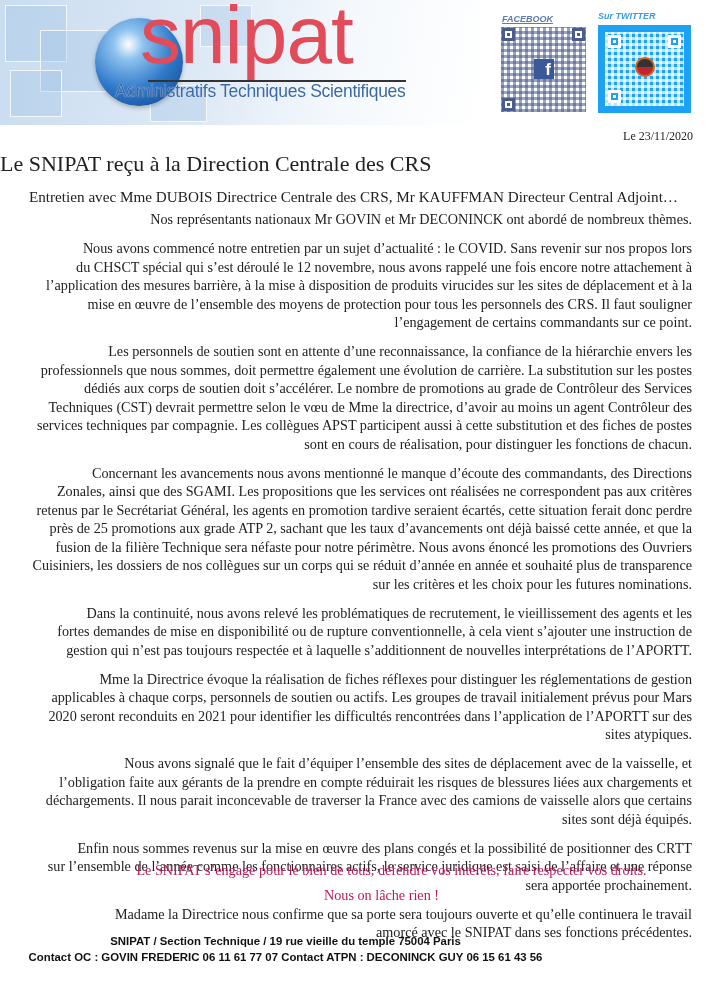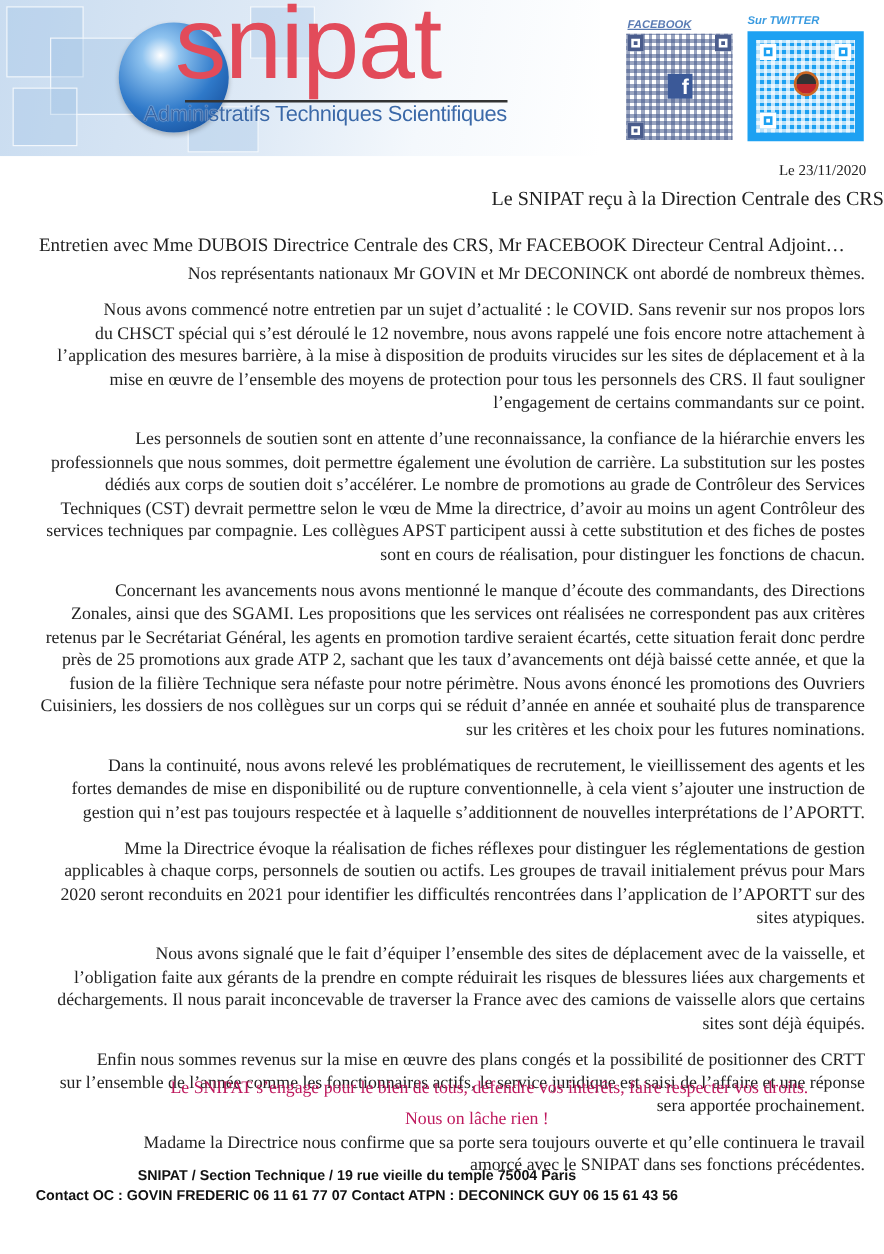--- a/index.html
+++ b/index.html
@@ -28,21 +28,21 @@
       repeating-linear-gradient(90deg, rgba(255,255,255,0.7) 0 3px, transparent 3px 6px); }
   .finder { position: absolute; width: 13px; height: 13px; border: 3px solid #4a5c8c; background: #fff; box-sizing: border-box; }
   .finder::after { content: ""; position: absolute; left: 2px; top: 2px; width: 3px; height: 3px; background: #4a5c8c; }
   .finder.w { border-color: #fff; background: #1da1f2; }
   .finder.w::after { background: #fff; }
   .fb-icon { position: absolute; left: 33px; top: 32px; width: 20px; height: 20px; background: #3b5998; color: #fff;
     font-family: "Liberation Sans", sans-serif; font-weight: bold; font-size: 17px; line-height: 22px; text-align: right; padding-right: 3px; box-sizing: border-box; }
   .tw-badge { position: absolute; left: 37px; top: 32px; width: 20px; height: 20px; border-radius: 50%;
     background: linear-gradient(180deg, #333 50%, #c0262d 50%); border: 2px solid #c62; box-sizing: border-box; }
   .date { position: absolute; right: 14px; top: 129px; font-size: 12px; color: #222; }
-  .title { position: absolute; left: 0; width: 707px; top: 151px; text-align: right; font-size: 16px; color: #222; }
+  .title { position: absolute; left: 0; width: 707px; top: 151px; text-align: left; font-size: 22px; color: #222; }
   .subtitle { position: absolute; left: 0; width: 707px; top: 188px; text-align: center; font-size: 15.2px; color: #222; }
   .body { position: absolute; left: 27px; top: 210px; width: 665px; font-size: 14.2px; line-height: 18.5px; }
   .body p { margin: 0 0 10.5px 0; text-indent: 48px; text-align: right; }
   .slogan { color: #be185d; text-align: center; margin: 0; padding-left: 38px; }
   .slogan1 { position: absolute; top: 862px; left: 0; width: 707px; font-size: 14.2px; }
   .slogan2 { position: absolute; top: 887px; left: 0; width: 687px; font-size: 14.2px; }
   .footer { position: absolute; left: 0; width: 571px; top: 933px; text-align: center;
     font-family: "Liberation Sans", sans-serif; font-weight: bold; font-size: 11.4px; line-height: 16px; color: #111; }
 </style>
 </head>
@@ -74,21 +74,21 @@
     <div class="qr-tw-inner"></div>
     <div class="finder w" style="left:10px;top:10px;"></div>
     <div class="finder w" style="right:10px;top:10px;"></div>
     <div class="finder w" style="left:10px;bottom:10px;"></div>
     <div class="tw-badge"></div>
   </div>
 </div>
 
 <div class="date">Le 23/11/2020</div>
 <div class="title">Le SNIPAT reçu à la Direction Centrale des CRS</div>
-<div class="subtitle">Entretien avec Mme DUBOIS Directrice Centrale des CRS, Mr FACEBOOK Directeur Central Adjoint…</div>
+<div class="subtitle">Entretien avec Mme DUBOIS Directrice Centrale des CRS, Mr KAUFFMAN Directeur Central Adjoint…</div>
 
 <div class="body">
   <p>Nos représentants nationaux Mr GOVIN et Mr DECONINCK ont abordé de nombreux thèmes.</p>
   <p>Nous avons commencé notre entretien par un sujet d’actualité : le COVID. Sans revenir sur nos propos lors du CHSCT spécial qui s’est déroulé le 12 novembre, nous avons rappelé une fois encore notre attachement à l’application des mesures barrière, à la mise à disposition de produits virucides sur les sites de déplacement et à la mise en œuvre de l’ensemble des moyens de protection pour tous les personnels des CRS. Il faut souligner l’engagement de certains commandants sur ce point.</p>
   <p>Les personnels de soutien sont en attente d’une reconnaissance, la confiance de la hiérarchie envers les professionnels que nous sommes, doit permettre également une évolution de carrière. La substitution sur les postes dédiés aux corps de soutien doit s’accélérer. Le nombre de promotions au grade de Contrôleur des Services Techniques (CST) devrait permettre selon le vœu de Mme la directrice, d’avoir au moins un agent Contrôleur des services techniques par compagnie. Les collègues APST participent aussi à cette substitution et des fiches de postes sont en cours de réalisation, pour distinguer les fonctions de chacun.</p>
   <p>Concernant les avancements nous avons mentionné le manque d’écoute des commandants, des Directions Zonales, ainsi que des SGAMI. Les propositions que les services ont réalisées ne correspondent pas aux critères retenus par le Secrétariat Général, les agents en promotion tardive seraient écartés, cette situation ferait donc perdre près de 25 promotions aux grade ATP 2, sachant que les taux d’avancements ont déjà baissé cette année, et que la fusion de la filière Technique sera néfaste pour notre périmètre. Nous avons énoncé les promotions des Ouvriers Cuisiniers, les dossiers de nos collègues sur un corps qui se réduit d’année en année et souhaité plus de transparence sur les critères et les choix pour les futures nominations.</p>
   <p>Dans la continuité, nous avons relevé les problématiques de recrutement, le vieillissement des agents et les fortes demandes de mise en disponibilité ou de rupture conventionnelle, à cela vient s’ajouter une instruction de gestion qui n’est pas toujours respectée et à laquelle s’additionnent de nouvelles interprétations de l’APORTT.</p>
   <p>Mme la Directrice évoque la réalisation de fiches réflexes pour distinguer les réglementations de gestion applicables à chaque corps, personnels de soutien ou actifs. Les groupes de travail initialement prévus pour Mars 2020 seront reconduits en 2021 pour identifier les difficultés rencontrées dans l’application de l’APORTT sur des sites atypiques.</p>
   <p>Nous avons signalé que le fait d’équiper l’ensemble des sites de déplacement avec de la vaisselle, et l’obligation faite aux gérants de la prendre en compte réduirait les risques de blessures liées aux chargements et déchargements. Il nous parait inconcevable de traverser la France avec des camions de vaisselle alors que certains sites sont déjà équipés.</p>
   <p>Enfin nous sommes revenus sur la mise en œuvre des plans congés et la possibilité de positionner des CRTT sur l’ensemble de l’année comme les fonctionnaires actifs, le service juridique est saisi de l’affaire et une réponse sera apportée prochainement.</p>

